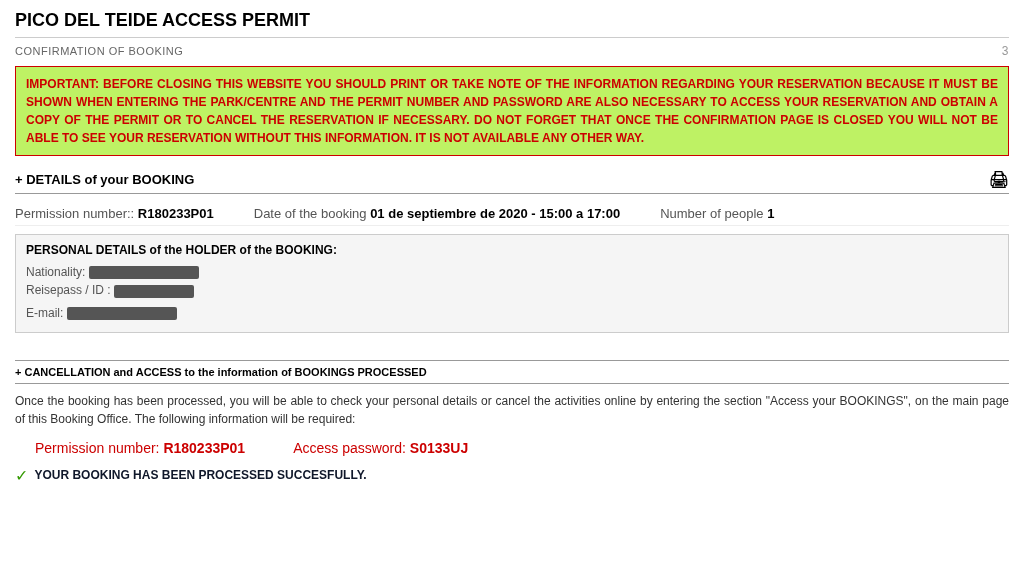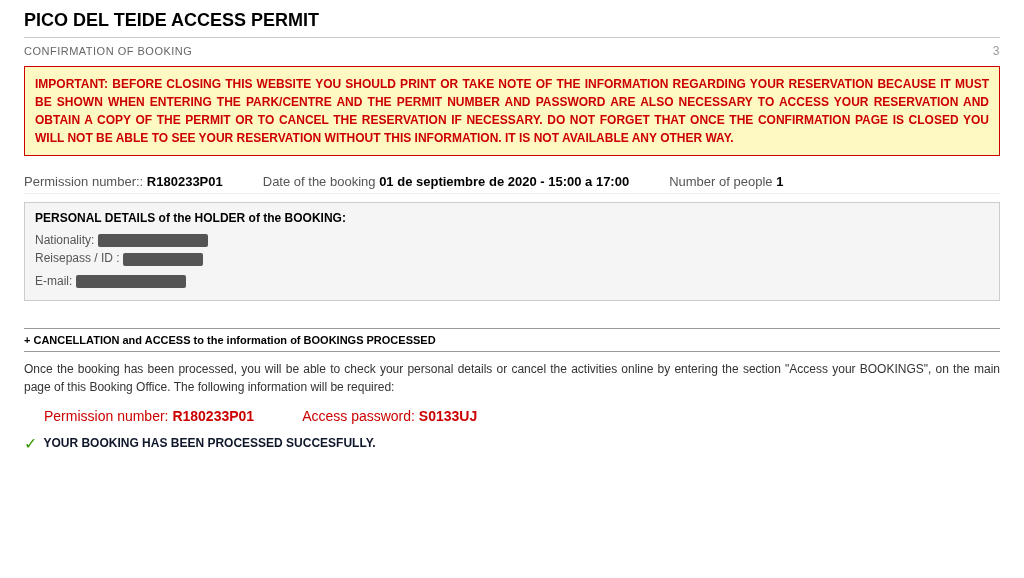--- a/index.html
+++ b/index.html
@@ -5,21 +5,21 @@
     * { box-sizing: border-box; margin: 0; padding: 0; }
     body {
       font-family: Arial, sans-serif;
       font-size: 13px;
       background: #fff;
       color: #000;
       width: 1024px;
       min-height: 578px;
     }
     .page-wrapper {
-      padding: 10px 24px;
+      padding: 10px 15px;
     }
     .page-title {
       font-size: 18px;
       font-weight: bold;
       color: #000;
       margin-bottom: 6px;
       padding-bottom: 6px;
       border-bottom: 1px solid #ccc;
     }
     .section-header {
@@ -31,21 +31,21 @@
       display: flex;
       justify-content: space-between;
       align-items: center;
     }
     .section-number {
       color: #999;
       font-size: 12px;
     }
     .important-box {
       border: 1px solid #cc0000;
-      background: #fef9c3;
+      background: #bef264;
       padding: 8px 10px;
       margin-bottom: 14px;
     }
     .important-text {
       color: #cc0000;
       font-size: 12px;
       font-weight: bold;
       text-align: justify;
       line-height: 1.5;
     }
@@ -194,20 +194,24 @@
     <span class="section-number">3</span>
   </div>
 
   <div class="important-box">
     <div class="important-text">IMPORTANT: BEFORE CLOSING THIS WEBSITE YOU SHOULD PRINT OR TAKE NOTE OF THE INFORMATION REGARDING YOUR RESERVATION BECAUSE IT MUST BE SHOWN WHEN ENTERING THE PARK/CENTRE AND THE PERMIT NUMBER AND PASSWORD ARE ALSO NECESSARY TO ACCESS YOUR RESERVATION AND OBTAIN A COPY OF THE PERMIT OR TO CANCEL THE RESERVATION IF NECESSARY. DO NOT FORGET THAT ONCE THE CONFIRMATION PAGE IS CLOSED YOU WILL NOT BE ABLE TO SEE YOUR RESERVATION WITHOUT THIS INFORMATION. IT IS NOT AVAILABLE ANY OTHER WAY.</div>
   </div>
 
   <div class="spacer"></div>
 
   <div class="booking-section">
+    <div class="booking-section-header">
+      <span>+ DETAILS of your BOOKING</span>
+      <span class="print-icon">🖨</span>
+    </div>
 
     <div class="booking-details-row">
       <span>
         <span class="label">Permission number::</span>
         <span class="value">R180233P01</span>
       </span>
       <span class="detail-separator"> </span>
       <span>
         <span class="label">Date of the booking</span>
         <span class="value">01 de septiembre de 2020 - 15:00 a 17:00</span>

